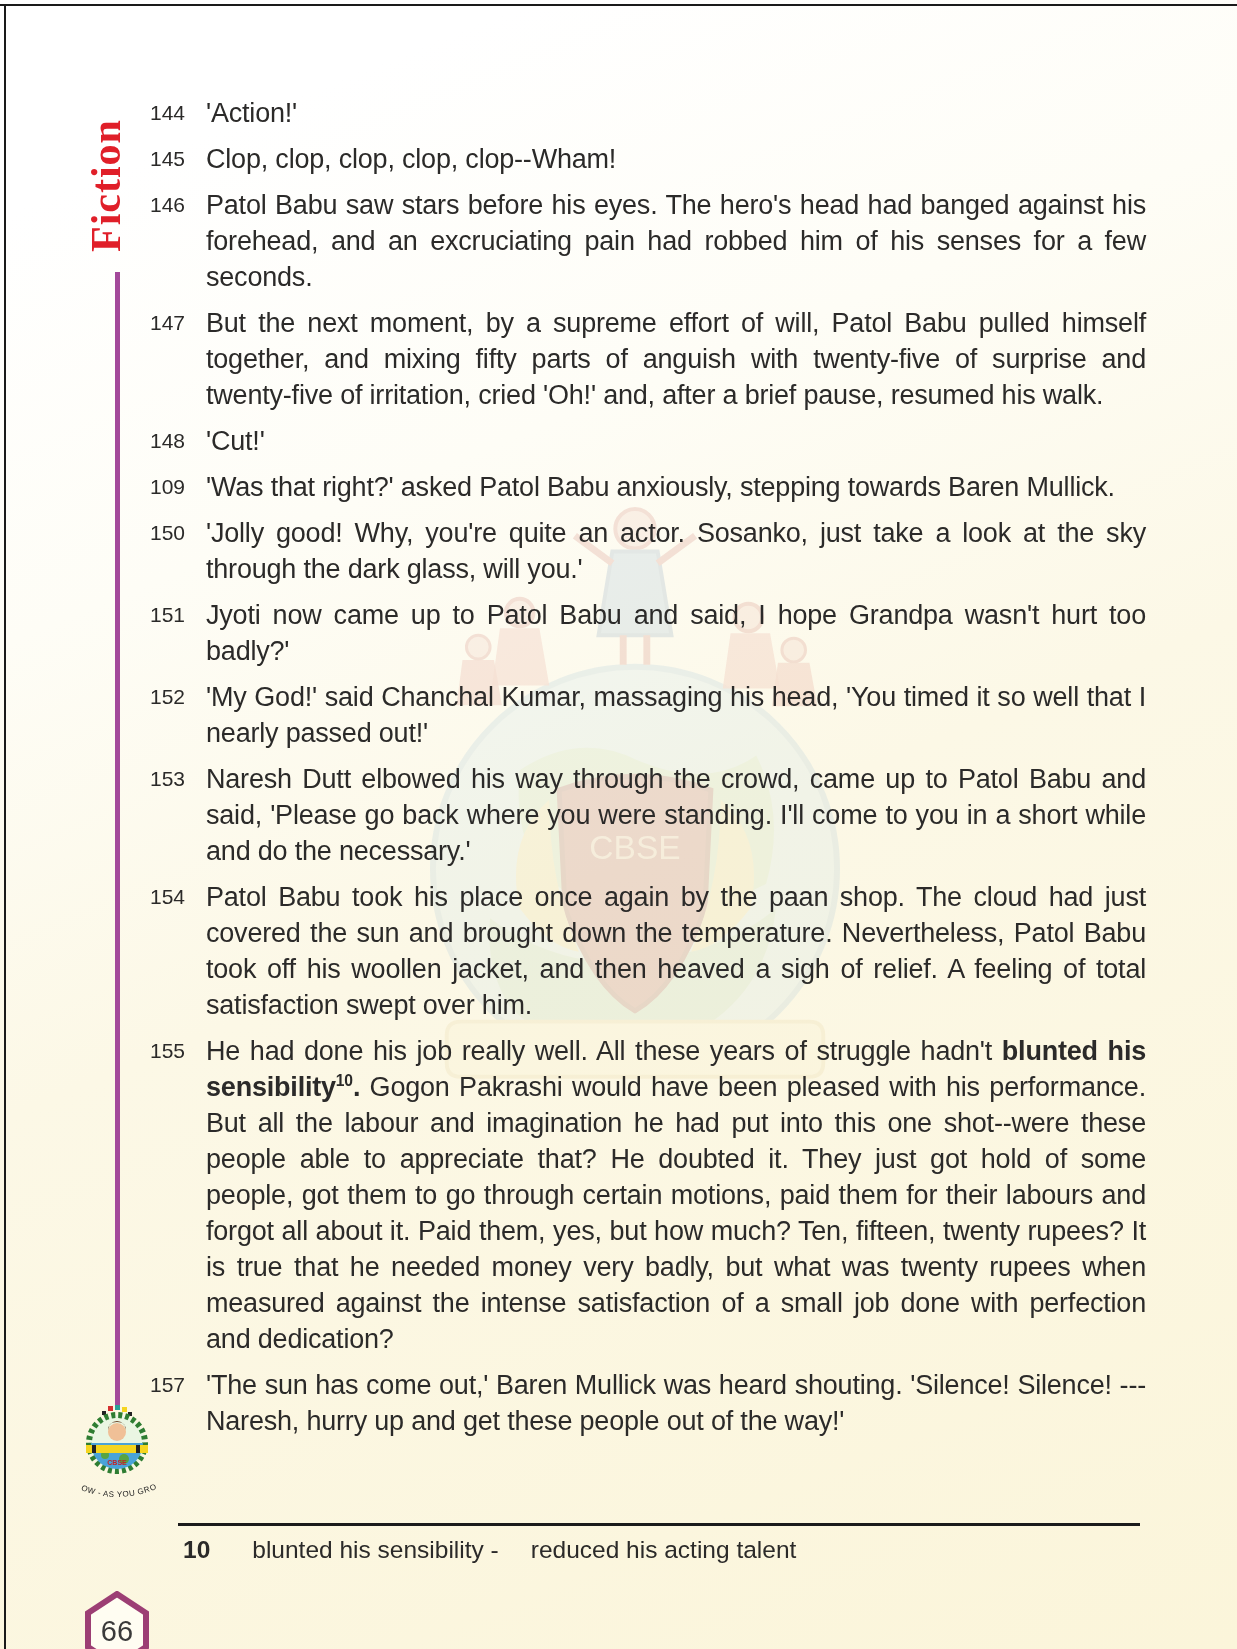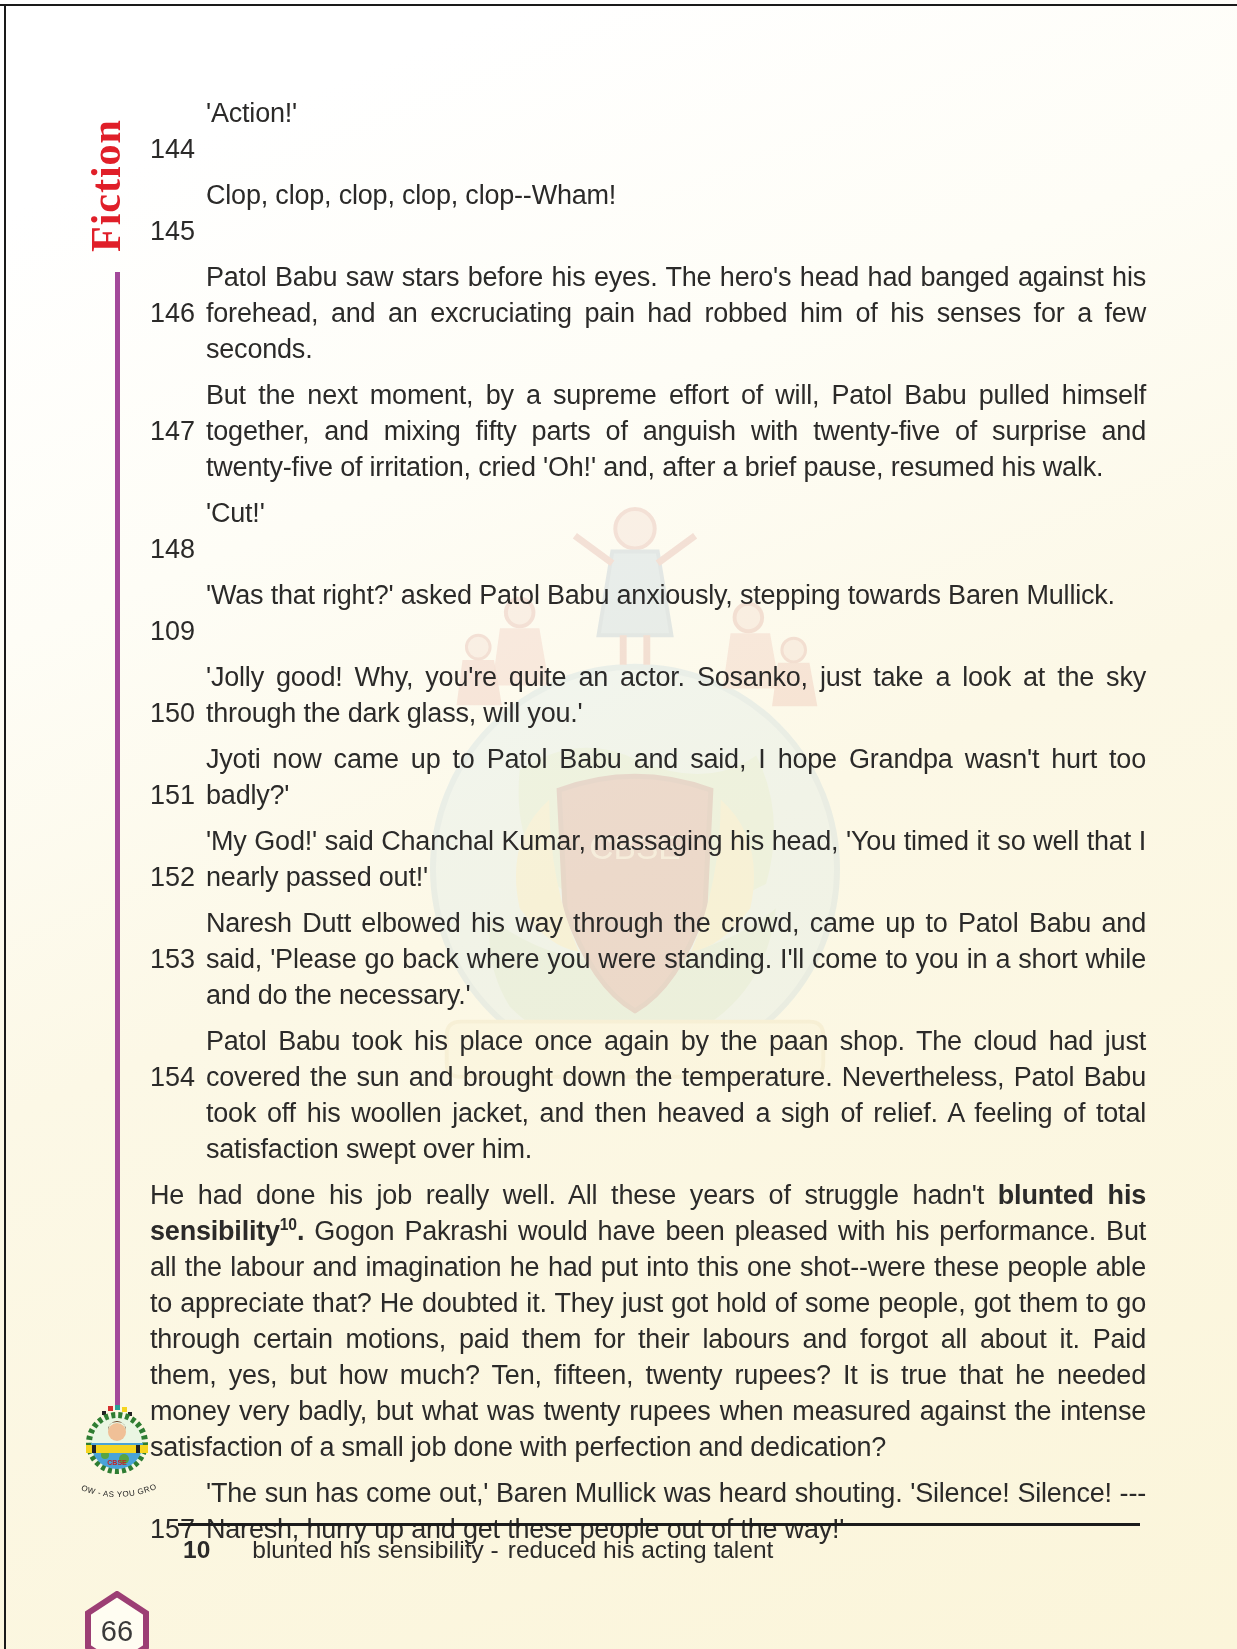--- a/index.html
+++ b/index.html
@@ -32,21 +32,21 @@
     background:var(--purple);
   }
 
   .watermark{
     position:absolute;left:398px;top:445px;width:474px;height:690px;
     opacity:.16;pointer-events:none;
   }
 
   .content{position:absolute;left:150px;top:95px;width:996px;}
   .para{display:flex;margin:0 0 10px 0;}
-  .pnum{flex:none;width:56px;font-size:27px;line-height:36px;margin-top:36px;}
+  .pnum{flex:none;width:56px;font-size:21px;line-height:36px;}
   .ptext{
     flex:1;margin:0;font-size:27px;line-height:36px;
     text-align:justify;letter-spacing:-0.2px;
   }
   .ptext strong{font-weight:bold;}
   .ptext sup{font-size:0.58em;line-height:0;vertical-align:super;}
 
   .logo{position:absolute;left:72px;top:1405px;width:90px;height:102px;}
 
   .hex-badge{position:absolute;left:84px;top:1591px;width:66px;height:78px;}
@@ -56,21 +56,21 @@
     font-size:29px;color:#3a3a3a;padding-top:2px;
   }
 
   .footnote-rule{position:absolute;left:178px;top:1523px;width:962px;height:3px;background:#1b1b1b;}
   .footnote{
     position:absolute;left:183px;top:1536px;width:960px;
     font-size:24.5px;display:flex;align-items:baseline;
   }
   .fn-num{font-weight:bold;margin-right:42px;}
   .fn-term{font-weight:normal;margin-right:9px;}
-  .fn-def{font-weight:normal;}
+  .fn-def{font-weight:normal;margin-left:23px;}
 </style>
 </head>
 <body>
 
 <div class="page">
 
   <div class="frame-top"></div>
   <div class="frame-left"></div>
 
   <svg class="watermark" viewBox="0 0 474 700" aria-hidden="true">
@@ -146,20 +146,21 @@
       </div>
       <div class="para">
         <span class="pnum">153</span>
         <p class="ptext">Naresh Dutt elbowed his way through the crowd, came up to Patol Babu and said, 'Please go back where you were standing. I'll come to you in a short while and do the necessary.'</p>
       </div>
       <div class="para">
         <span class="pnum">154</span>
         <p class="ptext">Patol Babu took his place once again by the paan shop. The cloud had just covered the sun and brought down the temperature. Nevertheless, Patol Babu took off his woollen jacket, and then heaved a sigh of relief. A feeling of total satisfaction swept over him.</p>
       </div>
       <div class="para">
+        <span class="pnum">155</span>
         <p class="ptext">He had done his job really well. All these years of struggle hadn't <strong>blunted his sensibility</strong><sup><strong>10</strong></sup><strong>.</strong> Gogon Pakrashi would have been pleased with his performance. But all the labour and imagination he had put into this one shot--were these people able to appreciate that? He doubted it. They just got hold of some people, got them to go through certain motions, paid them for their labours and forgot all about it. Paid them, yes, but how much? Ten, fifteen, twenty rupees? It is true that he needed money very badly, but what was twenty rupees when measured against the intense satisfaction of a small job done with perfection and dedication?</p>
       </div>
       <div class="para">
         <span class="pnum">157</span>
         <p class="ptext">'The sun has come out,' Baren Mullick was heard shouting. 'Silence! Silence! --- Naresh, hurry up and get these people out of the way!'</p>
       </div>
     </main>
 
   <svg class="logo" viewBox="0 0 90 102" aria-hidden="true">
     <g>

